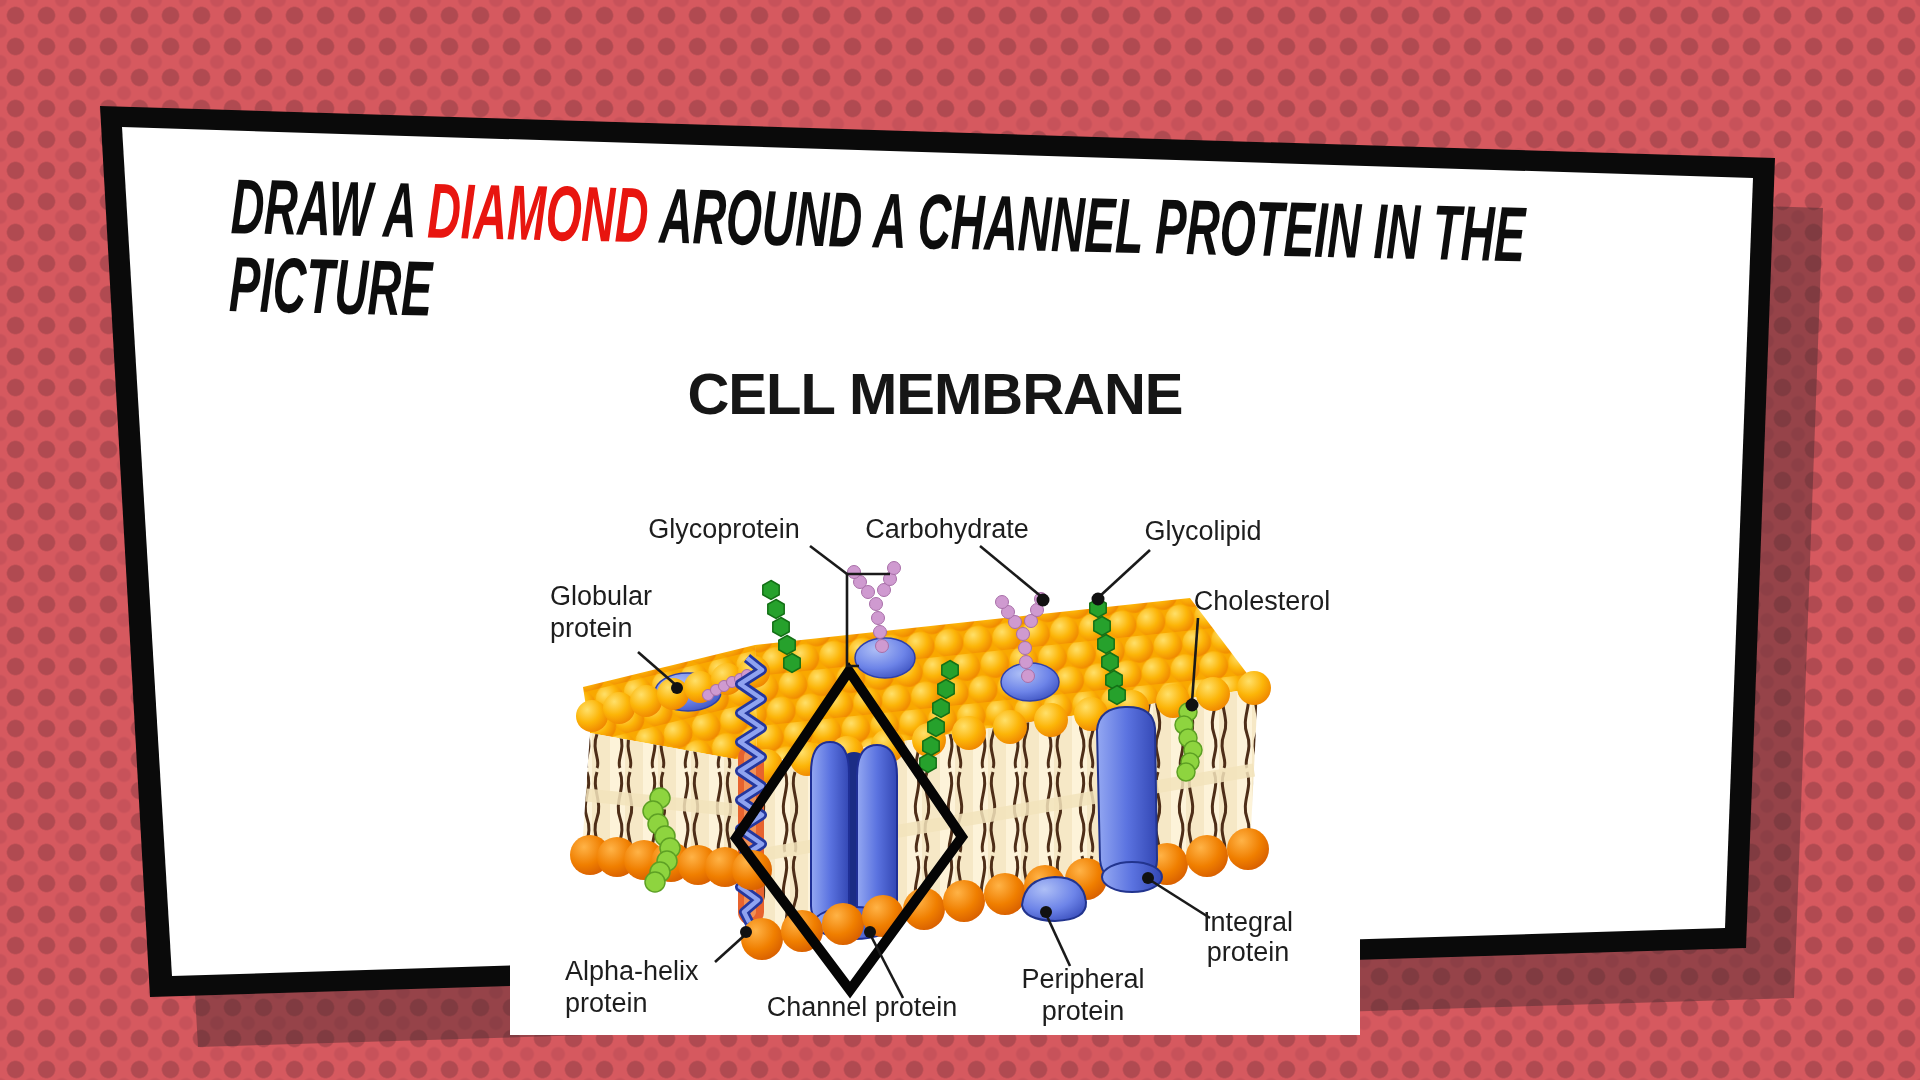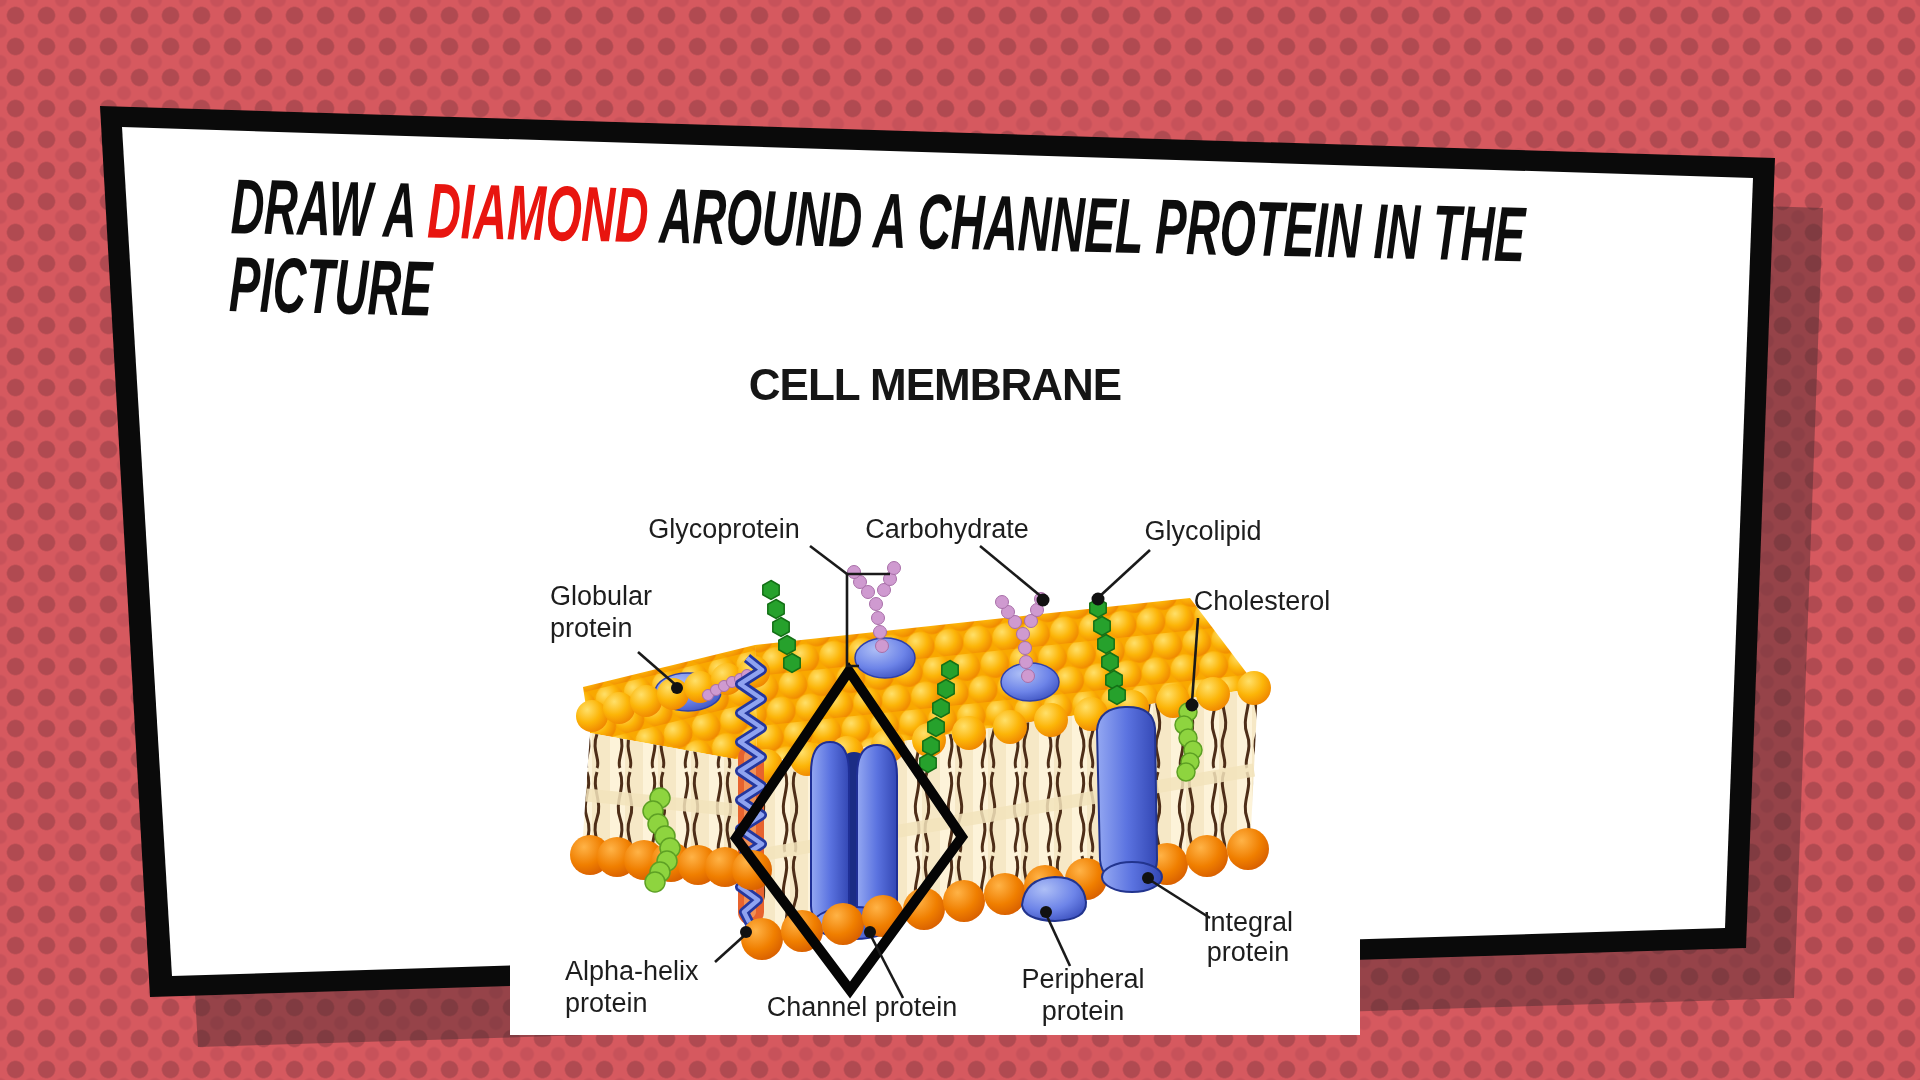--- a/index.html
+++ b/index.html
@@ -23,21 +23,21 @@
     font-size:66px;line-height:78px;letter-spacing:0px;
     transform:scale(0.70,1.18);transform-origin:top left;
   }
   .title-accent{color:var(--accent,#e8150f);}
   .diagram-block{
     position:absolute;left:510px;top:350px;width:850px;height:685px;
     background:var(--card-face,#ffffff);z-index:3;
   }
   .diagram-heading{
     margin:10px 0 0 0;text-align:center;
-    font-size:44px;font-weight:bold;letter-spacing:-1px;color:#161616;
+    font-size:58px;font-weight:bold;letter-spacing:-1px;color:#161616;
   }
   .figure-svg{position:absolute;left:0;top:0;width:850px;height:685px;}
   .lbl{font-family:"Liberation Sans","DejaVu Sans",sans-serif;font-size:27px;fill:var(--label-text,#1d1d1d);}
   .leader{stroke:#1a1a1a;stroke-width:2.6;fill:none;}
   .ldot{fill:#111;}
 </style>
 </head>
 <body>
 
 <svg id="card-layer" width="1920" height="1080" viewBox="0 0 1920 1080">

